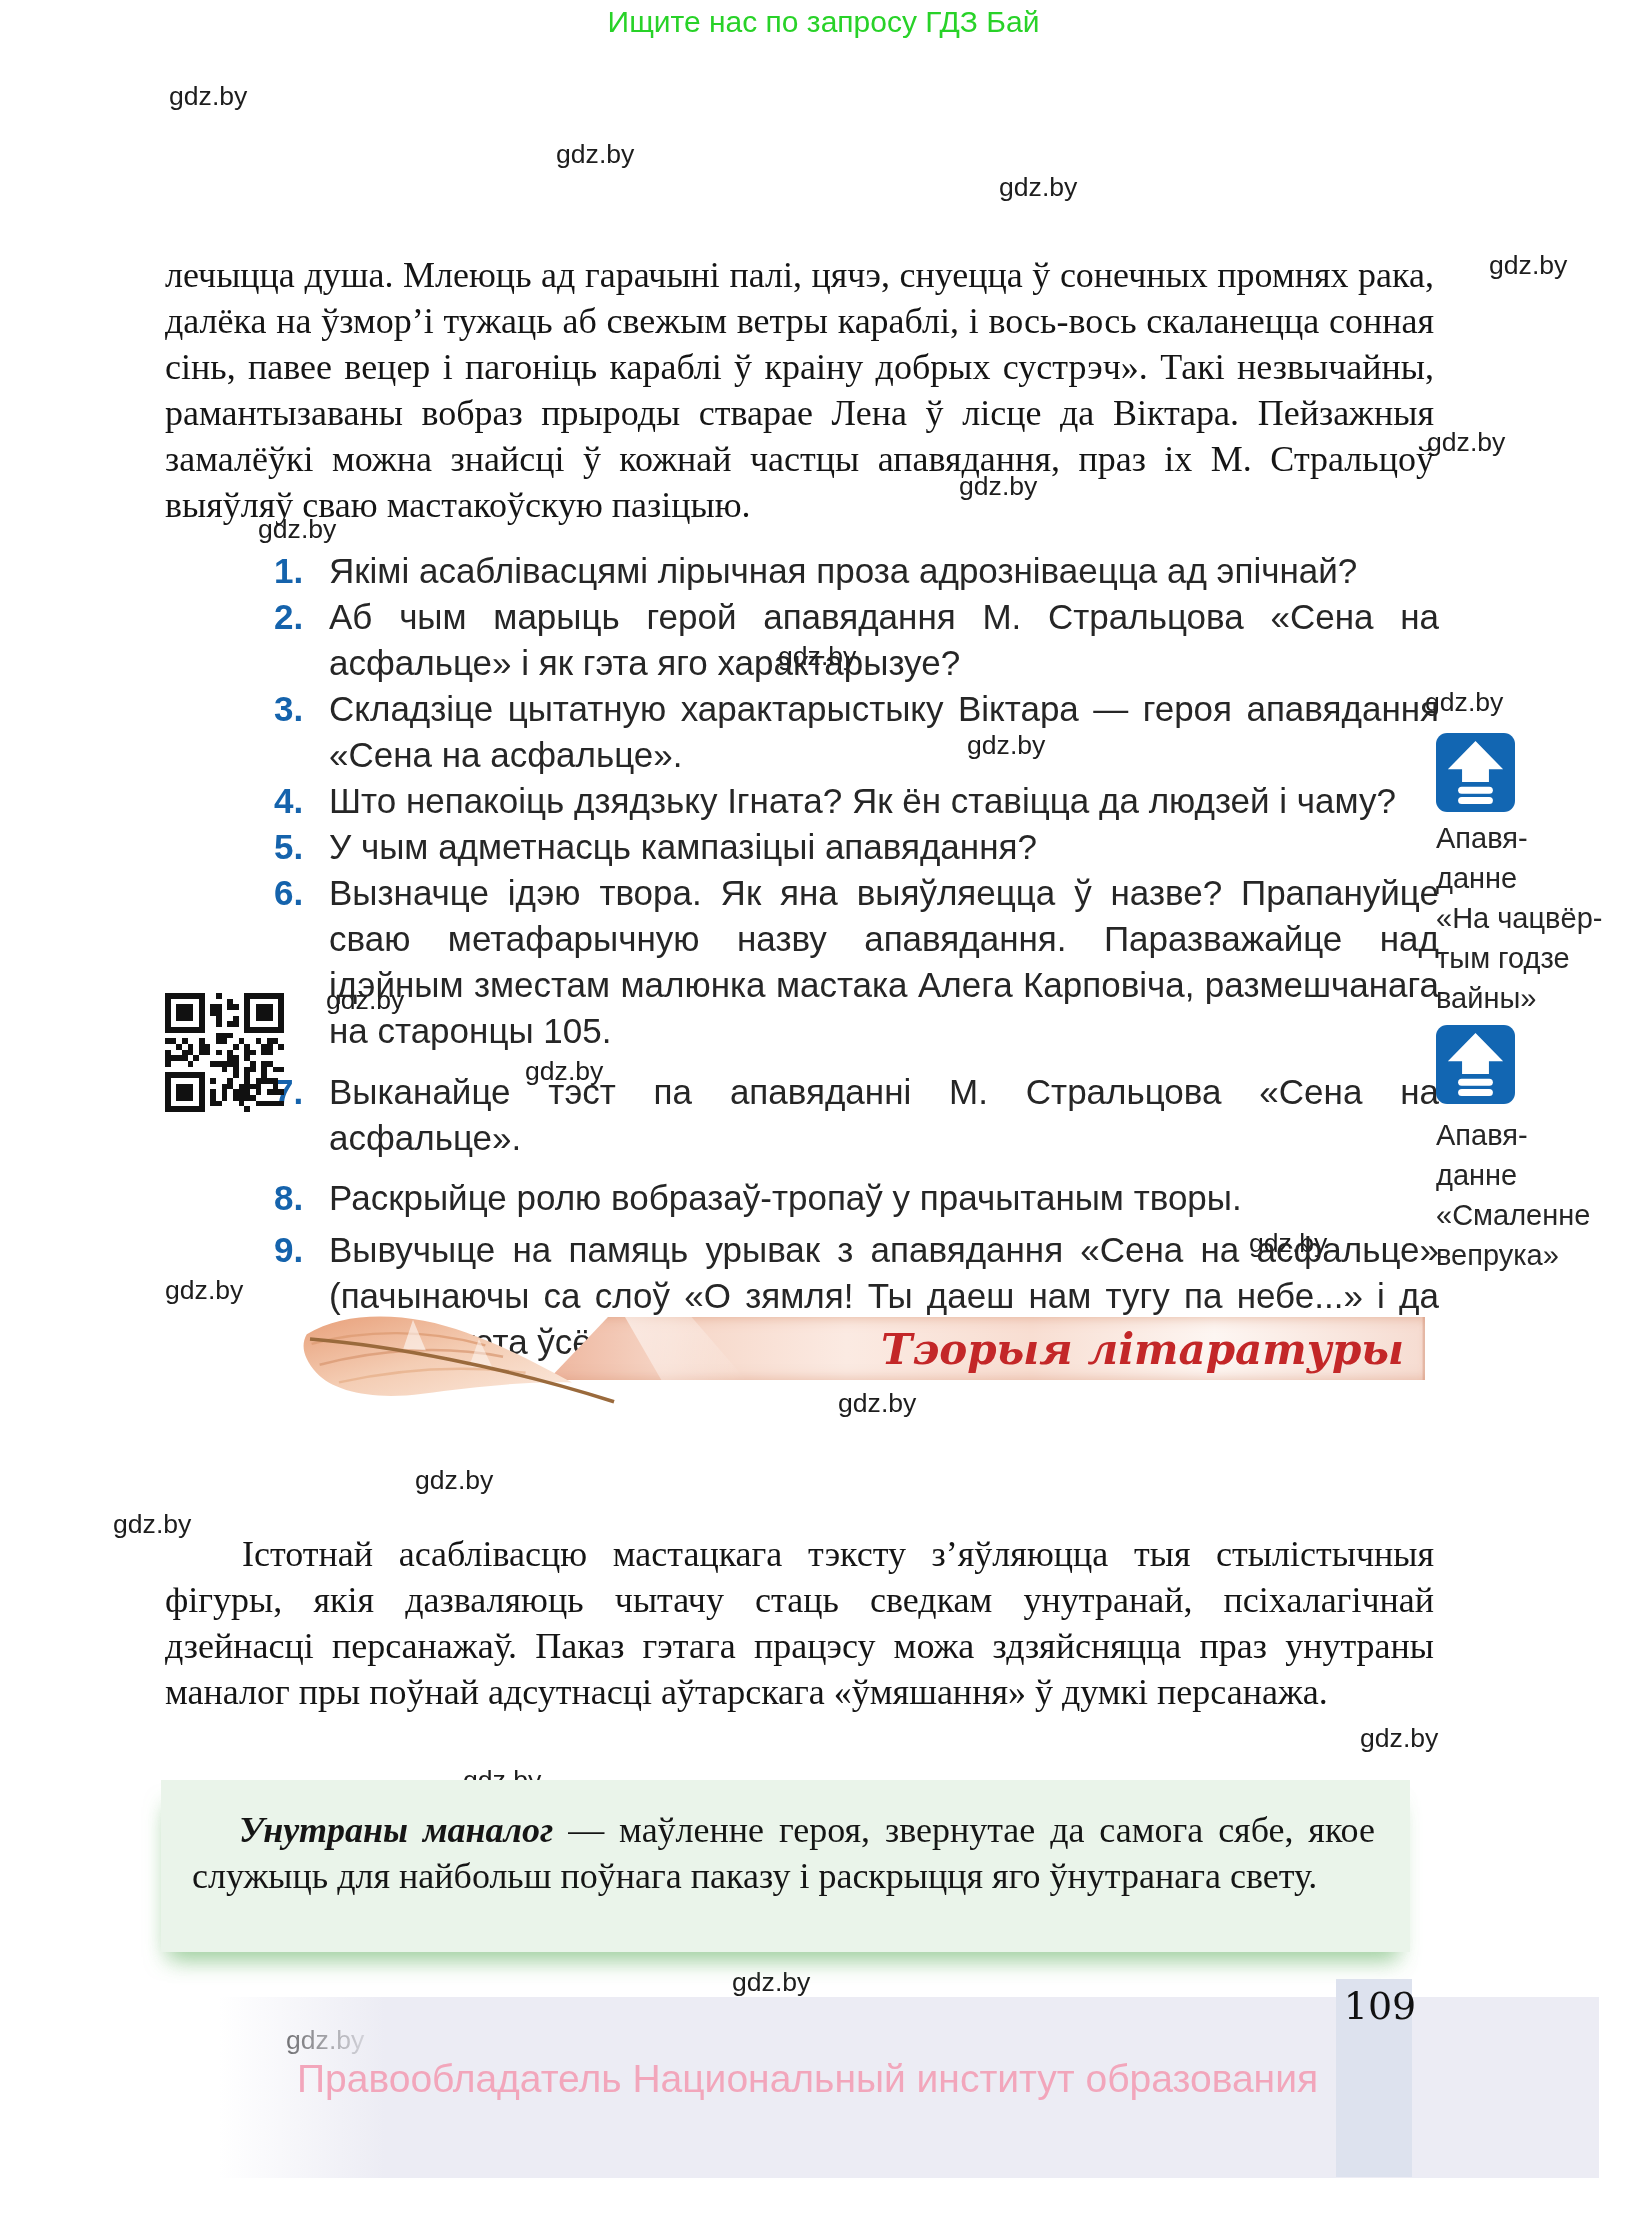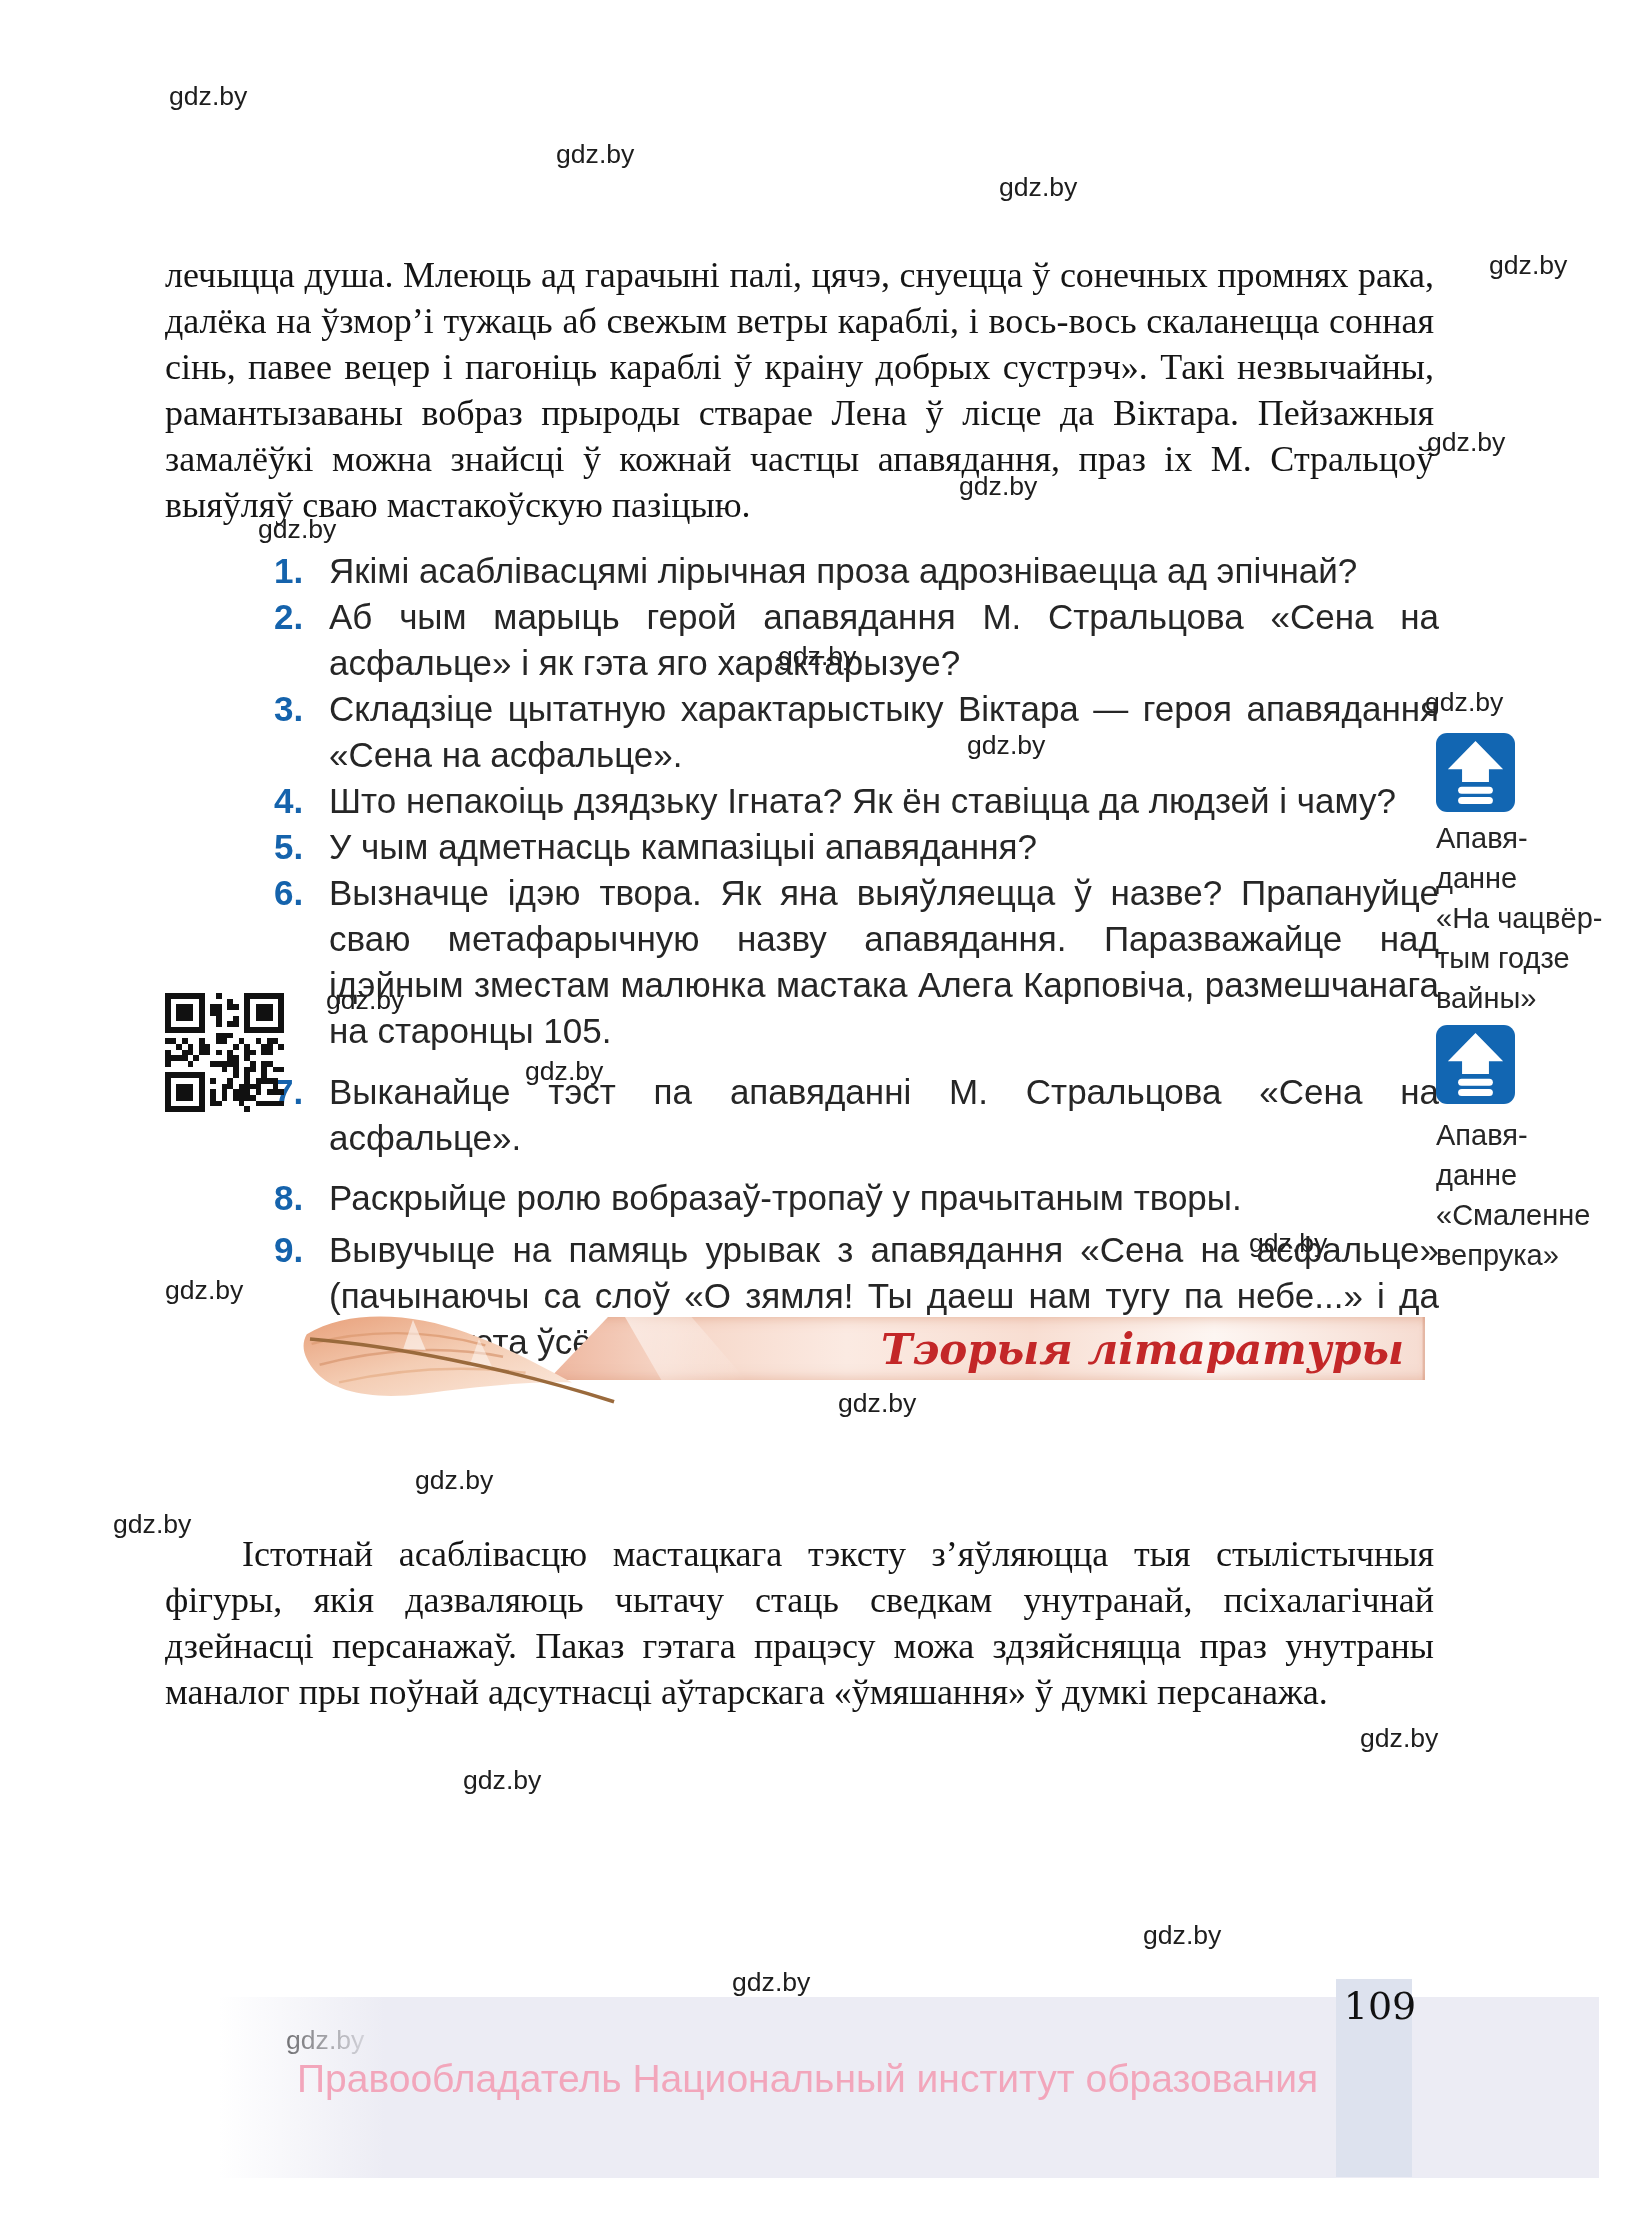--- a/index.html
+++ b/index.html
@@ -104,20 +104,21 @@
       <span class="wm" style="left: 113px; top: 1509px;">gdz.by</span>
       <span class="wm" style="left: 1360px; top: 1723px;">gdz.by</span>
       <span class="wm" style="left: 463px; top: 1765px;">gdz.by</span>
       <span class="wm" style="left: 1143px; top: 1920px;">gdz.by</span>
       <span class="wm" style="left: 732px; top: 1967px;">gdz.by</span>
       <span class="wm" style="left: 286px; top: 2025px;">gdz.by</span>
       <span class="wm" style="left: 1370px; top: 2060px;">gdz.by</span>
       <span class="wm" style="left: 816px; top: 2147px;">gdz.by</span>
     </div>
 
+  <div class="promo">Ищите нас по запросу ГДЗ Бай</div>
 
   <div class="para" id="intro-para">лечыцца душа. Млеюць ад гарачыні палі, цячэ, снуецца ў сонечных промнях рака, далёка на ўзмор’і тужаць аб свежым ветры караблі, і вось-вось скаланецца сонная сінь, павее вецер і пагоніць караблі ў краіну добрых сустрэч». Такі незвычайны, рамантызаваны вобраз прыроды стварае Лена ў лісце да Віктара. Пейзажныя замалёўкі можна знайсці ў кожнай частцы апавядання, праз іх М. Стральцоў выяўляў сваю мастакоўскую пазіцыю.</div>
 
   <div class="qlist" id="qlist">
     <div class="q">
       <span class="qnum">1.</span>
       <span class="qtext">Якімі асаблівасцямі лірычная проза адрозніваецца ад эпічнай?</span>
     </div>
 
     <div class="q">
@@ -325,20 +326,23 @@
     <path d="M34 78 C110 58, 190 54, 262 68" stroke="#d7956f" stroke-width="3" fill="none" opacity="0.7"></path>
     <path d="M58 100 C130 84, 210 78, 290 88" stroke="#e3a87f" stroke-width="3" fill="none" opacity="0.6"></path>
     <polygon points="150,22 166,60 138,58" fill="#fff" opacity="0.55"></polygon>
     <polygon points="232,46 250,84 220,80" fill="#fff" opacity="0.45"></polygon>
     <path d="M22 46 C120 54, 262 80, 400 124" stroke="#9a6a3c" stroke-width="4.5" fill="none"></path>
   </svg>
 
 
   <div class="para" id="theory-para">Істотнай асаблівасцю мастацкага тэксту з’яўляюцца тыя стылістычныя фігуры, якія дазваляюць чытачу стаць сведкам унутранай, псіхалагічнай дзейнасці персанажаў. Паказ гэтага працэсу можа здзяйсняцца праз унутраны маналог пры поўнай адсутнасці аўтарскага «ўмяшання» ў думкі персанажа.</div>
 
+  <div class="defbox">
+    <span class="defterm">Унутраны маналог</span><span> — маўленне героя, звернутае да самога сябе, якое служыць для найбольш поўнага паказу і раскрыцця яго ўнутранага свету.</span>
+  </div>
 
   <div class="bottom-rect"></div>
   <div class="page-strip"></div>
   <div class="page-num">109</div>
   <div class="copyright">Правообладатель Национальный институт образования</div>
 
 </div>
 
 
 </body></html>

